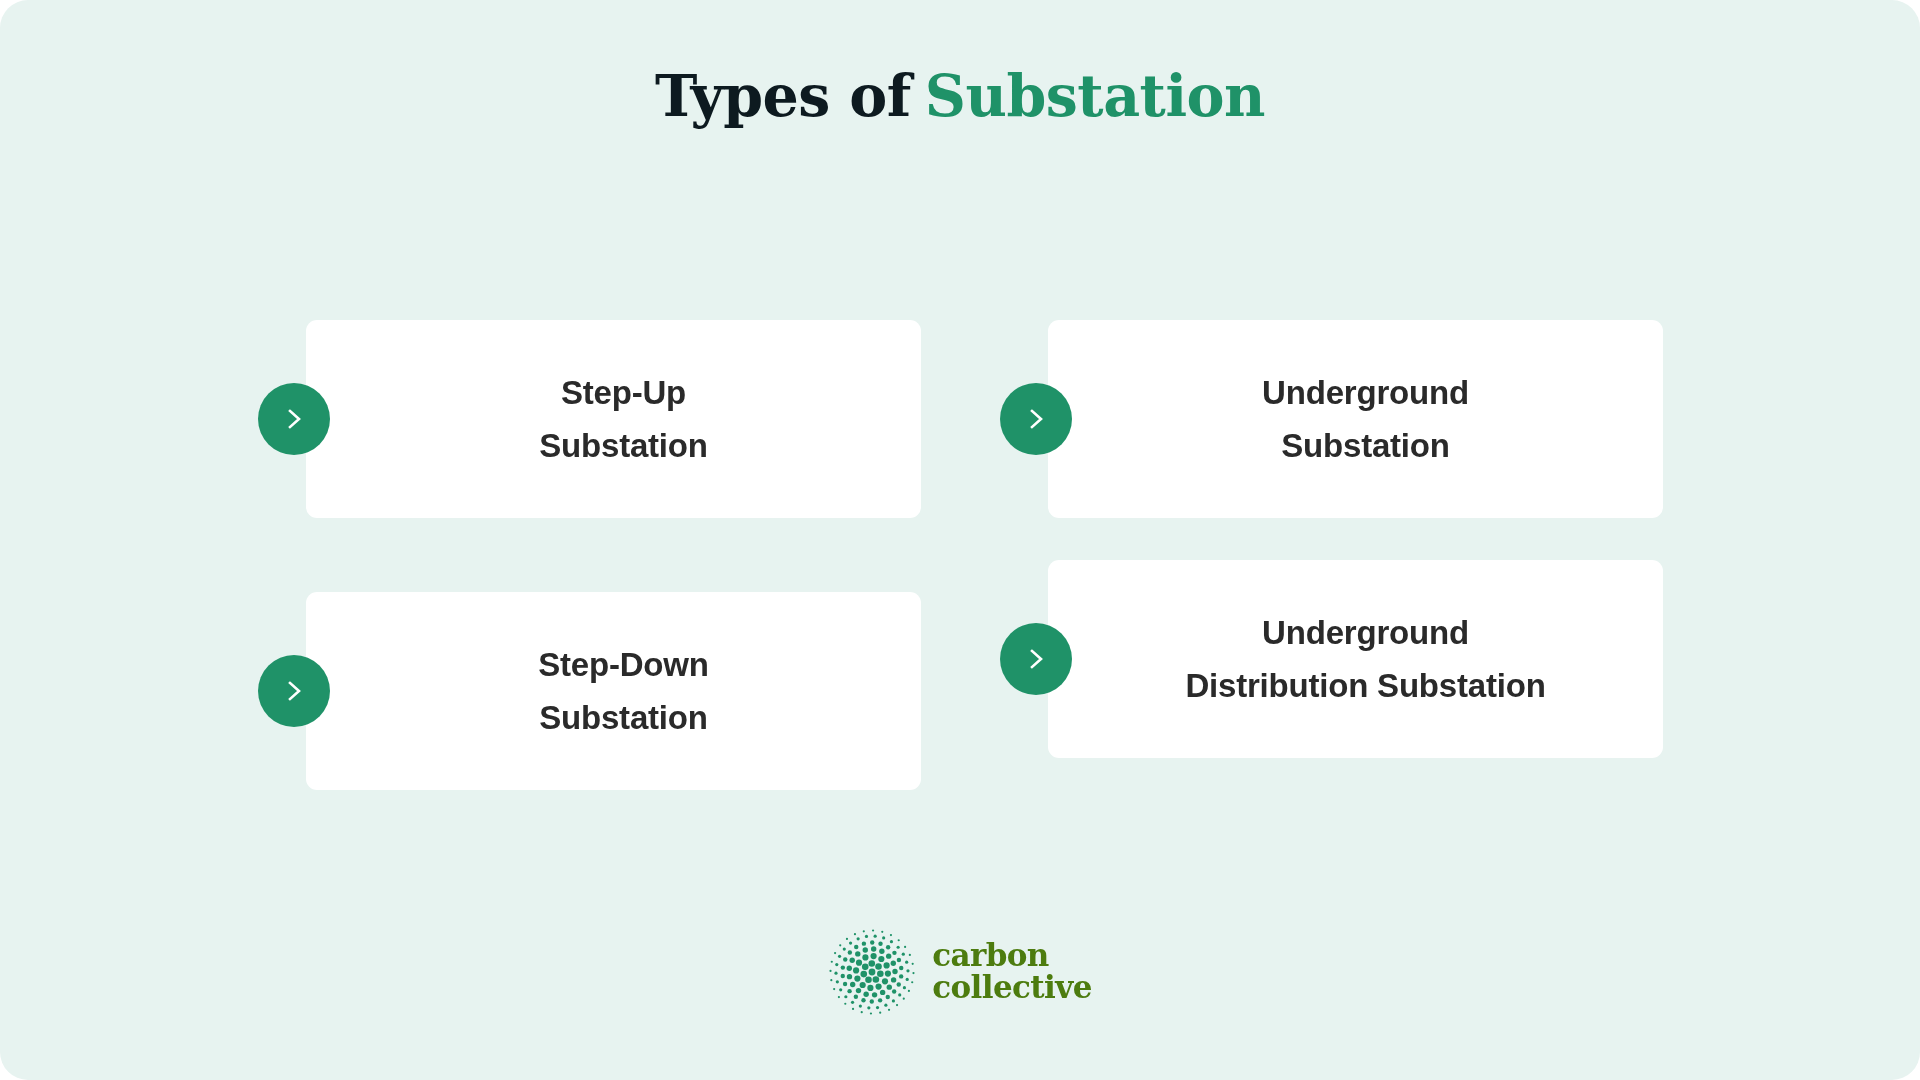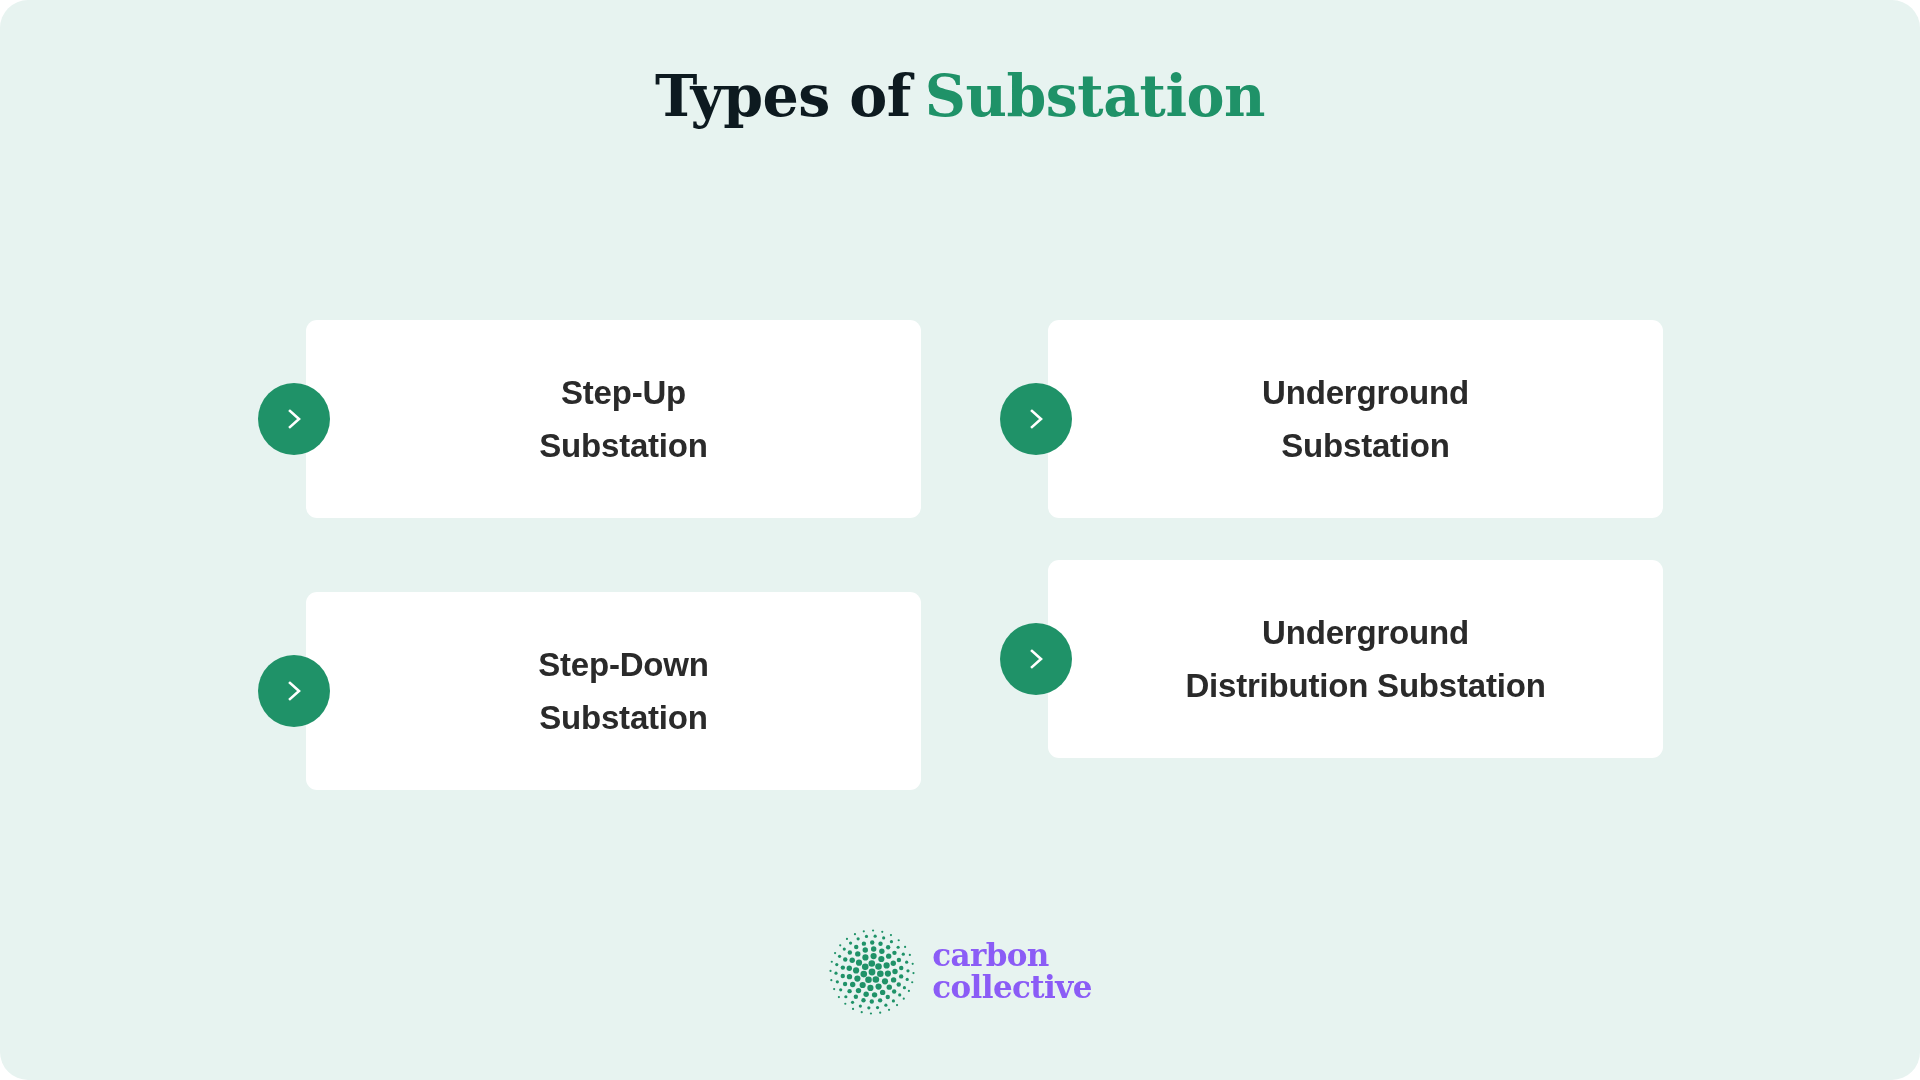--- a/index.html
+++ b/index.html
@@ -109,21 +109,21 @@
     align-items: center;
     justify-content: center;
     gap: 16px;
   }
   .logo-mark { display: block; }
   .logo-word {
     font-family: "DejaVu Serif", "Liberation Serif", serif;
     font-weight: bold;
     font-size: 31px;
     line-height: 1.02;
-    color: #8b5cf6;
+    color: #4d7c0f;
     letter-spacing: -0.6px;
   }
   .logo-word div { display: block; }
 </style>
 </head>
 <body>
 
 <div class="canvas">
 
   <div class="title">

